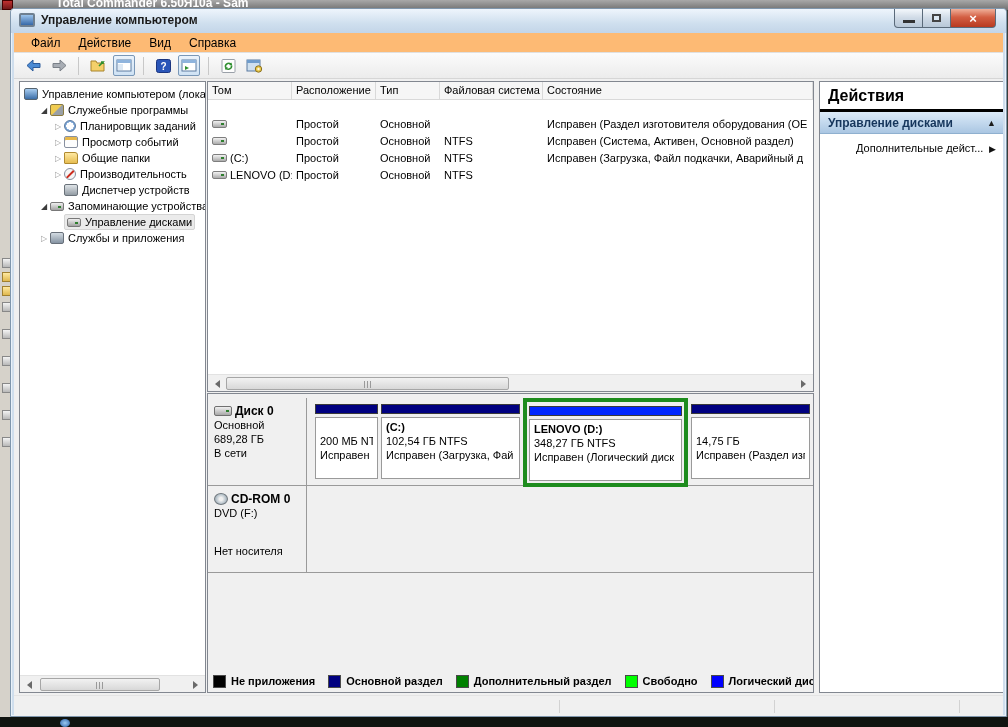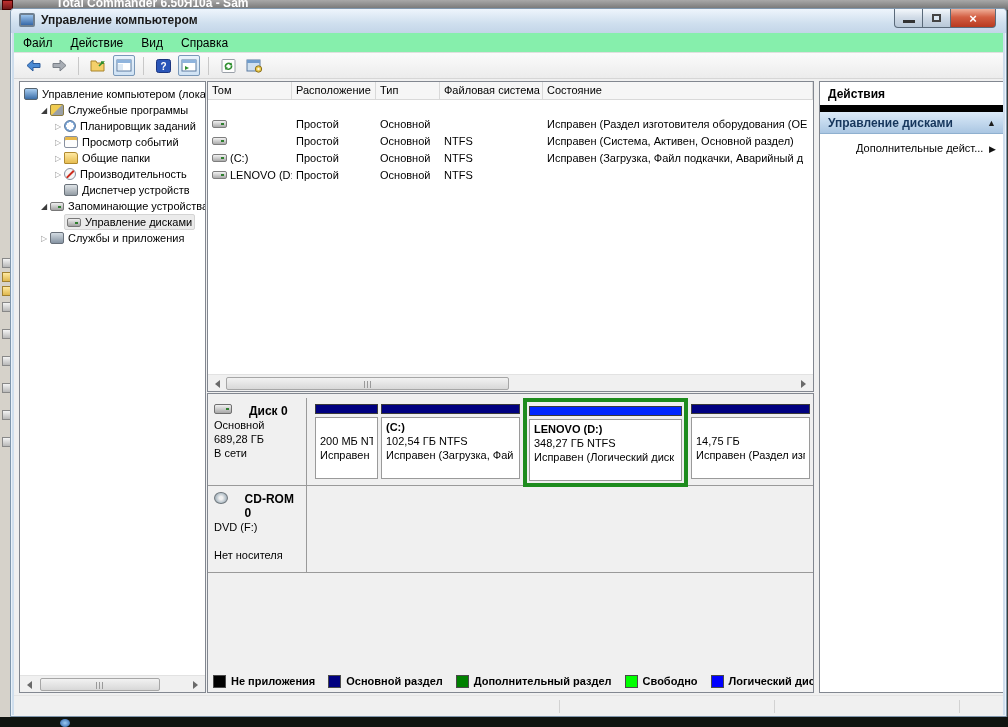--- a/index.html
+++ b/index.html
@@ -30,21 +30,21 @@
   .winbtns { position:absolute; right:10px; top:0; display:flex; }
   .wbtn { height:19px; border:1px solid #5a6a7a; border-top:none; display:flex; align-items:center; justify-content:center; }
   .wbtn.min { width:29px; border-radius:0 0 0 4px; background:linear-gradient(#f4f8fc,#cfdae6 50%,#b8c8d8); }
   .wbtn.max { width:28px; border-left:none; background:linear-gradient(#f4f8fc,#cfdae6 50%,#b8c8d8); }
   .wbtn.close { width:45px; border-left:none; border-radius:0 0 4px 0;
     background:linear-gradient(#f0b09a,#d35f43 45%,#b83a20); color:#fff; font-weight:bold; font-size:13px; }
   .minbar { width:12px; height:3px; background:#333; margin-top:6px; }
   .maxbox { width:9px; height:8px; border:2px solid #444; background:#dde8f2; }
 
   .client { position:absolute; left:3px; right:3px; top:24px; bottom:0; background:#f0f0f0; overflow:hidden; }
-  .menubar { position:absolute; left:0; right:0; top:0; height:20px; background:#86efac; border-bottom:1px solid #e0e0e0; display:flex; align-items:center; }
+  .menubar { position:absolute; left:0; right:0; top:0; height:20px; background:#fdba74; border-bottom:1px solid #e0e0e0; display:flex; align-items:center; padding-left:8px; }
   .menu-item { padding:2px 9px; font-size:12px; }
   .toolbar { position:absolute; left:0; right:0; top:20px; height:26px; background:linear-gradient(#fbfbfb,#ececec); border-bottom:1px solid #d6d6d6; display:flex; align-items:center; padding-left:8px; gap:4px; }
   .tsep { width:1px; height:18px; background:#c8c8c8; margin:0 4px; }
   .tbtn { width:22px; height:21px; display:flex; align-items:center; justify-content:center; }
   .tbtn.framed { border:1px solid #7a98b8; border-radius:2px; background:linear-gradient(#eaf3fc,#cfe2f4); }
 
   .workspace { position:absolute; left:0; right:0; top:48px; height:612px; }
 
   
   .tree-pane { position:absolute; left:5px; top:0; width:187px; height:612px; background:#fff; border:1px solid #828790; }
@@ -86,40 +86,40 @@
   .vt-row > div { padding:0 4px; white-space:nowrap; overflow:hidden; font-size:11px;margin-top:24px; }
   .volcell { display:flex; align-items:center; gap:3px; }
   .dicon { width:15px; height:8px; flex:none; position:relative; background:linear-gradient(#f2f2f2,#ababab); border:1px solid #7e7e7e; border-radius:2px; }
 
   
   .disk-pane { position:absolute; left:193px; top:312px; width:607px; height:300px; background:#f0f0f0; border:1px solid #828790; }
   .drow { position:absolute; left:0; right:0; border-bottom:1px solid #9a9a9a; }
   .drow-disk0 { top:4px; height:88px; }
   .drow-cd { top:92px; height:87px; }
   .dlabel { position:absolute; left:0; top:0; bottom:0; width:99px; border-right:1px solid #9a9a9a; padding:6px 4px 0 6px; }
-  .dname { display:flex; gap:17px; font-size:12px; font-weight:bold; }
+  .dname { display:flex; align-items:center; gap:3px; font-size:12px; font-weight:bold; }
   .dmeta { font-size:11px; line-height:14px; }
   .hd-icon { width:18px; height:10px; position:relative; background:linear-gradient(#f0f0f0,#a8a8a8); border:1px solid #707070; border-radius:2px; }
   .hd-icon::after { content:""; position:absolute; right:2px; top:3px; width:3px; height:2px; background:#2f7f2f; }
   .cd-icon { width:14px; height:12px; border-radius:50%; background:radial-gradient(circle at 50% 50%, #f0f0f0 20%, #b8c4cc 60%, #8a949c); border:1px solid #70787e; }
   .parts { position:absolute; left:100px; top:0; right:2px; bottom:0; display:flex; align-items:flex-start; gap:3px; padding:6px 0 0 7px; }
   .part { display:flex; flex-direction:column; }
   .pbar { height:10px; border:1px solid #3a3a3a; margin-bottom:3px; }
   .pbody { background:#fff; border:1px solid #9a9a9a; padding:2px 4px; height:62px; overflow:hidden; }
   .pbody div { white-space:nowrap; overflow:hidden; line-height:14px; }
   .pname { font-weight:bold; font-size:11px; min-height:14px; }
   .part.selected { border:4px solid #1e8c1e; padding:2px; background:#f0f0f0; margin-top:-6px; padding-top:4px; }
   .legend { position:absolute; left:5px; right:0; bottom:2px; height:18px; display:flex; align-items:center; gap:13px; overflow:hidden; white-space:nowrap; }
   .litem { display:flex; align-items:center; gap:5px; flex:none; }
   .lswatch { width:13px; height:13px; border:1px solid #4a4a4a; flex:none; }
   .llabel { font-weight:bold; font-size:11px; }
 
   
   .actions-pane { position:absolute; left:805px; top:0; width:186px; height:612px; background:#fff; border:1px solid #828790; }
-  .ap-title { font-size:12px; font-weight:bold; padding:5px 8px 4px; border-bottom:7px solid #000000; }
+  .ap-title { font-size:16px; font-weight:bold; padding:5px 8px 4px; border-bottom:3px solid #000000; }
   .ap-section { height:22px; background:linear-gradient(#dcebf9,#aac6e2); border-bottom:1px solid #8fb0cf; display:flex; align-items:center; justify-content:space-between; padding:0 8px; }
   .ap-section-label { font-size:12px; font-weight:bold; color:#16365c; }
   .ap-collapse { font-size:9px; color:#1c1c1c; }
   .ap-item { display:flex; align-items:flex-end; justify-content:space-between; padding:8px 8px 0 36px; }
   .ap-item-label { font-size:11px; }
   .ap-arrow { font-size:9px; color:#111; }
 
   .statusbar { position:absolute; left:0; right:0; bottom:0; height:21px; background:#f0f0f0; border-top:1px solid #e4e4e4; }
   .st-div { position:absolute; top:4px; width:1px; height:13px; background:#d2d2d2; }
 
@@ -425,21 +425,21 @@
           </div>
         </div>
 
         <div class="drow drow-cd">
           <div class="dlabel">
             <div class="dname">
                 <span class="cd-icon"></span>
                 <span>CD-ROM 0</span>
               </div>
             <div class="dmeta">DVD (F:)</div>
-            <div class="dmeta" style="margin-top:14px">Нет носителя</div>
+            <div class="dmeta" style="margin-top:24px">Нет носителя</div>
           </div>
         </div>
 
         <div class="legend">
           <div class="litem">
             <span class="lswatch" style="background-color: rgb(0, 0, 0);"></span>
             <span class="llabel">Не приложения</span>
           </div>
           <div class="litem">
             <span class="lswatch" style="background-color: rgb(0, 0, 128);"></span>

